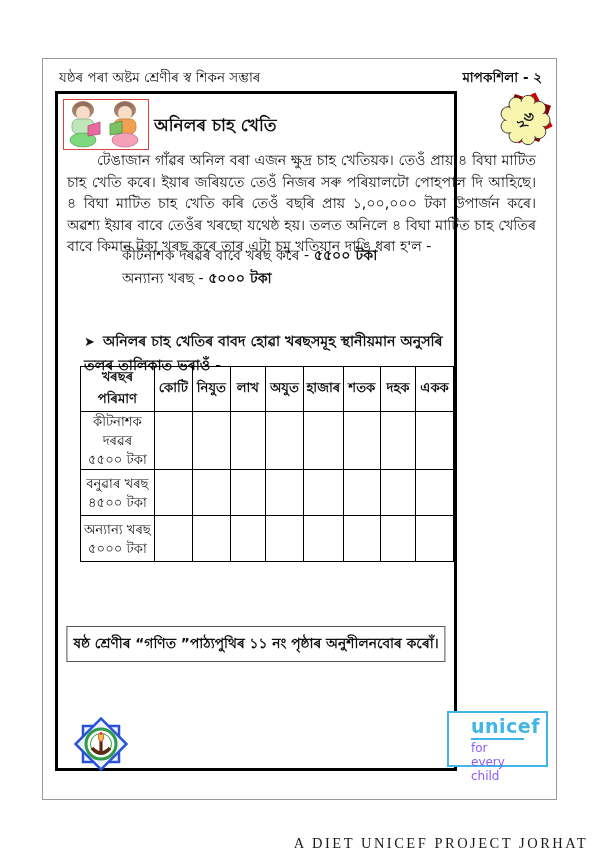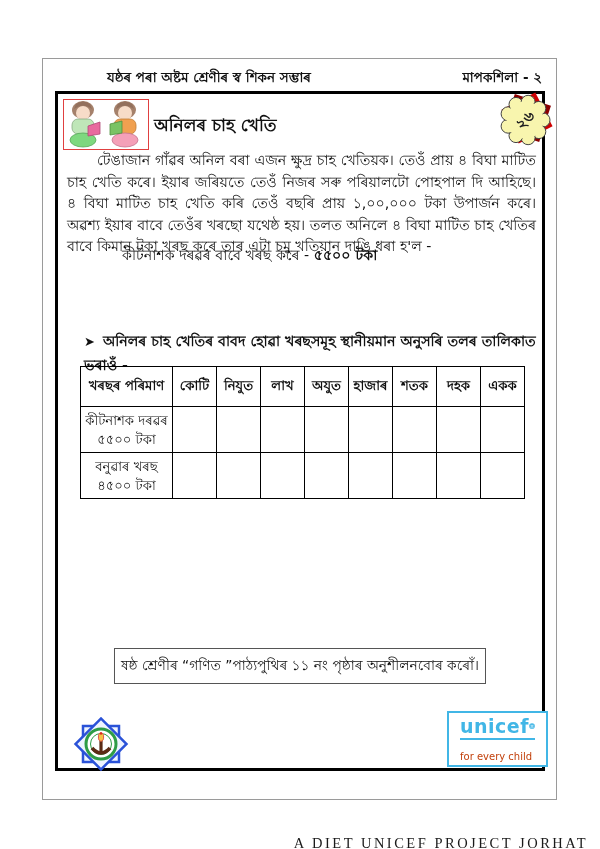--- a/index.html
+++ b/index.html
@@ -5,24 +5,24 @@
   html,body{margin:0;padding:0;}
   body{
     width:600px;height:849px;background:#ffffff;position:relative;
     font-family:"DejaVu Sans","Liberation Sans",sans-serif;color:#111;
     overflow:hidden;
   }
   .outer-frame{
     position:absolute;left:42px;top:58px;width:515px;height:742px;
     border:1px solid #9a9a9a;box-sizing:border-box;background:#fff;
   }
-  .hdr-left{position:absolute;left:16px;top:8px;font-size:13.5px;font-weight:bold;margin-left:48px;}
+  .hdr-left{position:absolute;left:16px;top:8px;font-size:13.5px;font-weight:normal;}
   .hdr-right{position:absolute;right:14px;top:8px;font-size:13.5px;font-weight:bold;margin-left:21px;}
   .main-box{
-    position:absolute;left:12px;top:32px;width:490px;height:680px;
+    position:absolute;left:12px;top:32px;width:402px;height:680px;
     border:3px solid #000;box-sizing:border-box;background:#fff;
   }
   .kids-box{
     position:absolute;left:5px;top:5px;width:86px;height:51px;
     border:1px solid #e04040;box-sizing:border-box;background:#fff;
   }
   .lesson-title{position:absolute;left:96px;top:18px;font-size:17px;font-weight:bold;}
   .badge{position:absolute;left:440px;top:-3px;width:56px;height:56px;z-index:3;}
   .para{
     position:absolute;left:9px;top:56px;width:469px;
@@ -34,34 +34,34 @@
   .instruction .arrow{margin-right:8px;font-size:13px;}
   table.pv{
     position:absolute;left:22px;top:272px;border-collapse:collapse;table-layout:fixed;border-radius:16px;
   }
   table.pv th,table.pv td{border:1px solid #000;padding:0;}
   table.pv th{height:39px;font-size:13.2px;font-weight:bold;text-align:center;}
   table.pv td{height:45px;}
   td.rowlabel{font-size:13.2px;text-align:center;line-height:19px;margin-top:8px;}
   td.rowlabel span{display:block;}
   .note-box{
-    position:absolute;left:50%;top:554px;transform:translateX(-50%);
-    border:1px solid #555;padding:5px 6px;font-size:13.8px;font-weight:normal;
+    position:absolute;left:50%;top:532px;transform:translateX(-50%);
+    border:1px solid #555;padding:5px 6px;font-size:13.8px;font-weight:bold;
     white-space:nowrap;background:#fff;
   }
   .diet-logo{position:absolute;left:12px;top:619px;width:62px;height:62px;z-index:2;}
   .unicef-box{
     position:absolute;left:389px;top:617px;width:101px;height:56px;
     border:2px solid #41b6e6;box-sizing:border-box;background:#fff;
-    display:flex;flex-direction:column;justify-content:space-between;padding:3px 11px;
+    display:flex;flex-direction:column;justify-content:space-between;padding:3px 22px;
   }
   .unicef-top{display:flex;align-items:center;justify-content:space-between;
     border-bottom:2px solid #41b6e6;padding-bottom:2px;}
   .unicef-word{color:#41b6e6;font-size:19px;font-weight:600;letter-spacing:0.5px;line-height:20px;}
-  .unicef-tag{color:#c2410c;font-size:10px;padding-top:1px;}
+  .unicef-tag{color:#8b5cf6;font-size:12px;padding-top:1px;}
   .footer-text{
     position:absolute;left:42px;top:776px;width:503px;text-align:right;
     font-family:"Liberation Serif","DejaVu Serif",serif;
     font-size:14.5px;letter-spacing:2.5px;color:#1a1a1a;
   }
 </style>
 </head>
 <body>
 
 <div class="outer-frame">
@@ -118,20 +118,24 @@
       </g>
     </svg>
 
     <div class="para">টেঙাজান গাঁৱৰ অনিল বৰা এজন ক্ষুদ্ৰ চাহ খেতিয়ক। তেওঁ প্ৰায় ৪ বিঘা মাটিত চাহ খেতি কৰে। ইয়াৰ জৰিয়তে তেওঁ নিজৰ সৰু পৰিয়ালটো পোহপাল দি আহিছে। ৪ বিঘা মাটিত চাহ খেতি কৰি তেওঁ বছৰি প্ৰায় ১,০০,০০০ টকা উপাৰ্জন কৰে। অৱশ্য ইয়াৰ বাবে তেওঁৰ খৰছো যথেষ্ঠ হয়। তলত অনিলে ৪ বিঘা মাটিত চাহ খেতিৰ বাবে কিমান টকা খৰছ কৰে তাৰ এটা চমু খতিয়ান দাঙি ধৰা হ'ল -</div>
 
     <div class="expenses">
       <div class="exp-line">
         <span>কীটনাশক দৰৱৰ বাবে খৰছ কৰে -</span>
         <span class="amt">৫৫০০ টকা</span>
       </div>
+      <div class="exp-line">
+        <span>অন্যান্য খৰছ -</span>
+        <span class="amt">৫০০০ টকা</span>
+      </div>
     </div>
 
     <div class="instruction">
       <span class="arrow">➤</span><span>অনিলৰ চাহ খেতিৰ বাবদ হোৱা খৰছসমূহ স্থানীয়মান অনুসৰি তলৰ তালিকাত ভৰাওঁ -</span>
     </div>
 
     <table class="pv">
       <colgroup>
         <col style="width:92px">
           <col style="width:44px">
@@ -168,20 +172,34 @@
             <td class="blank"></td>
             <td class="blank"></td>
             <td class="blank"></td>
             <td class="blank"></td>
             <td class="blank"></td>
         </tr>
         <tr>
           <td class="rowlabel">
             <span>বনুৱাৰ খৰছ</span>
               <span>৪৫০০ টকা</span>
+          </td>
+          <td class="blank"></td>
+            <td class="blank"></td>
+            <td class="blank"></td>
+            <td class="blank"></td>
+            <td class="blank"></td>
+            <td class="blank"></td>
+            <td class="blank"></td>
+            <td class="blank"></td>
+        </tr>
+        <tr>
+          <td class="rowlabel">
+            <span>অন্যান্য খৰছ</span>
+              <span>৫০০০ টকা</span>
           </td>
           <td class="blank"></td>
             <td class="blank"></td>
             <td class="blank"></td>
             <td class="blank"></td>
             <td class="blank"></td>
             <td class="blank"></td>
             <td class="blank"></td>
             <td class="blank"></td>
         </tr>

